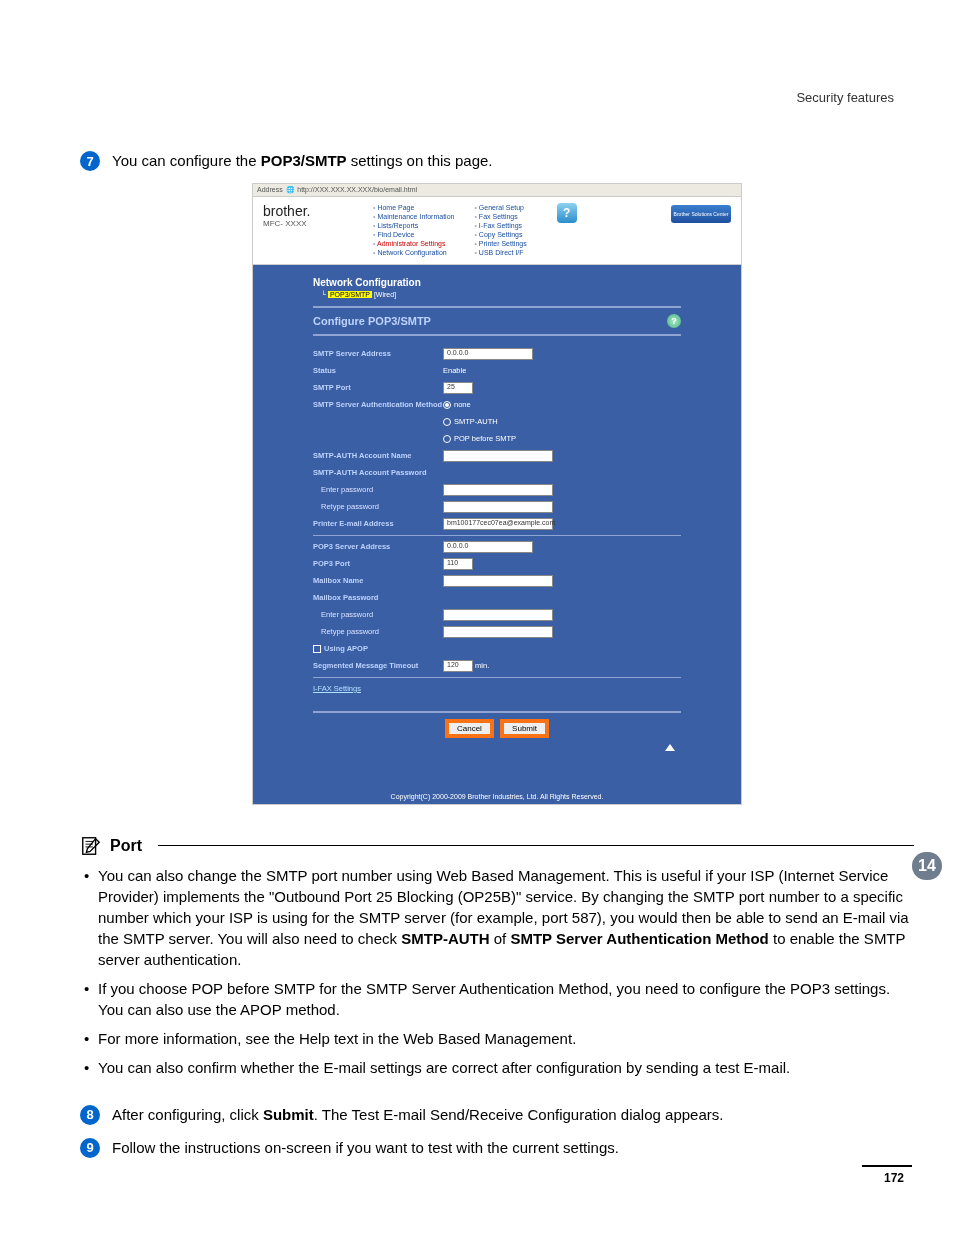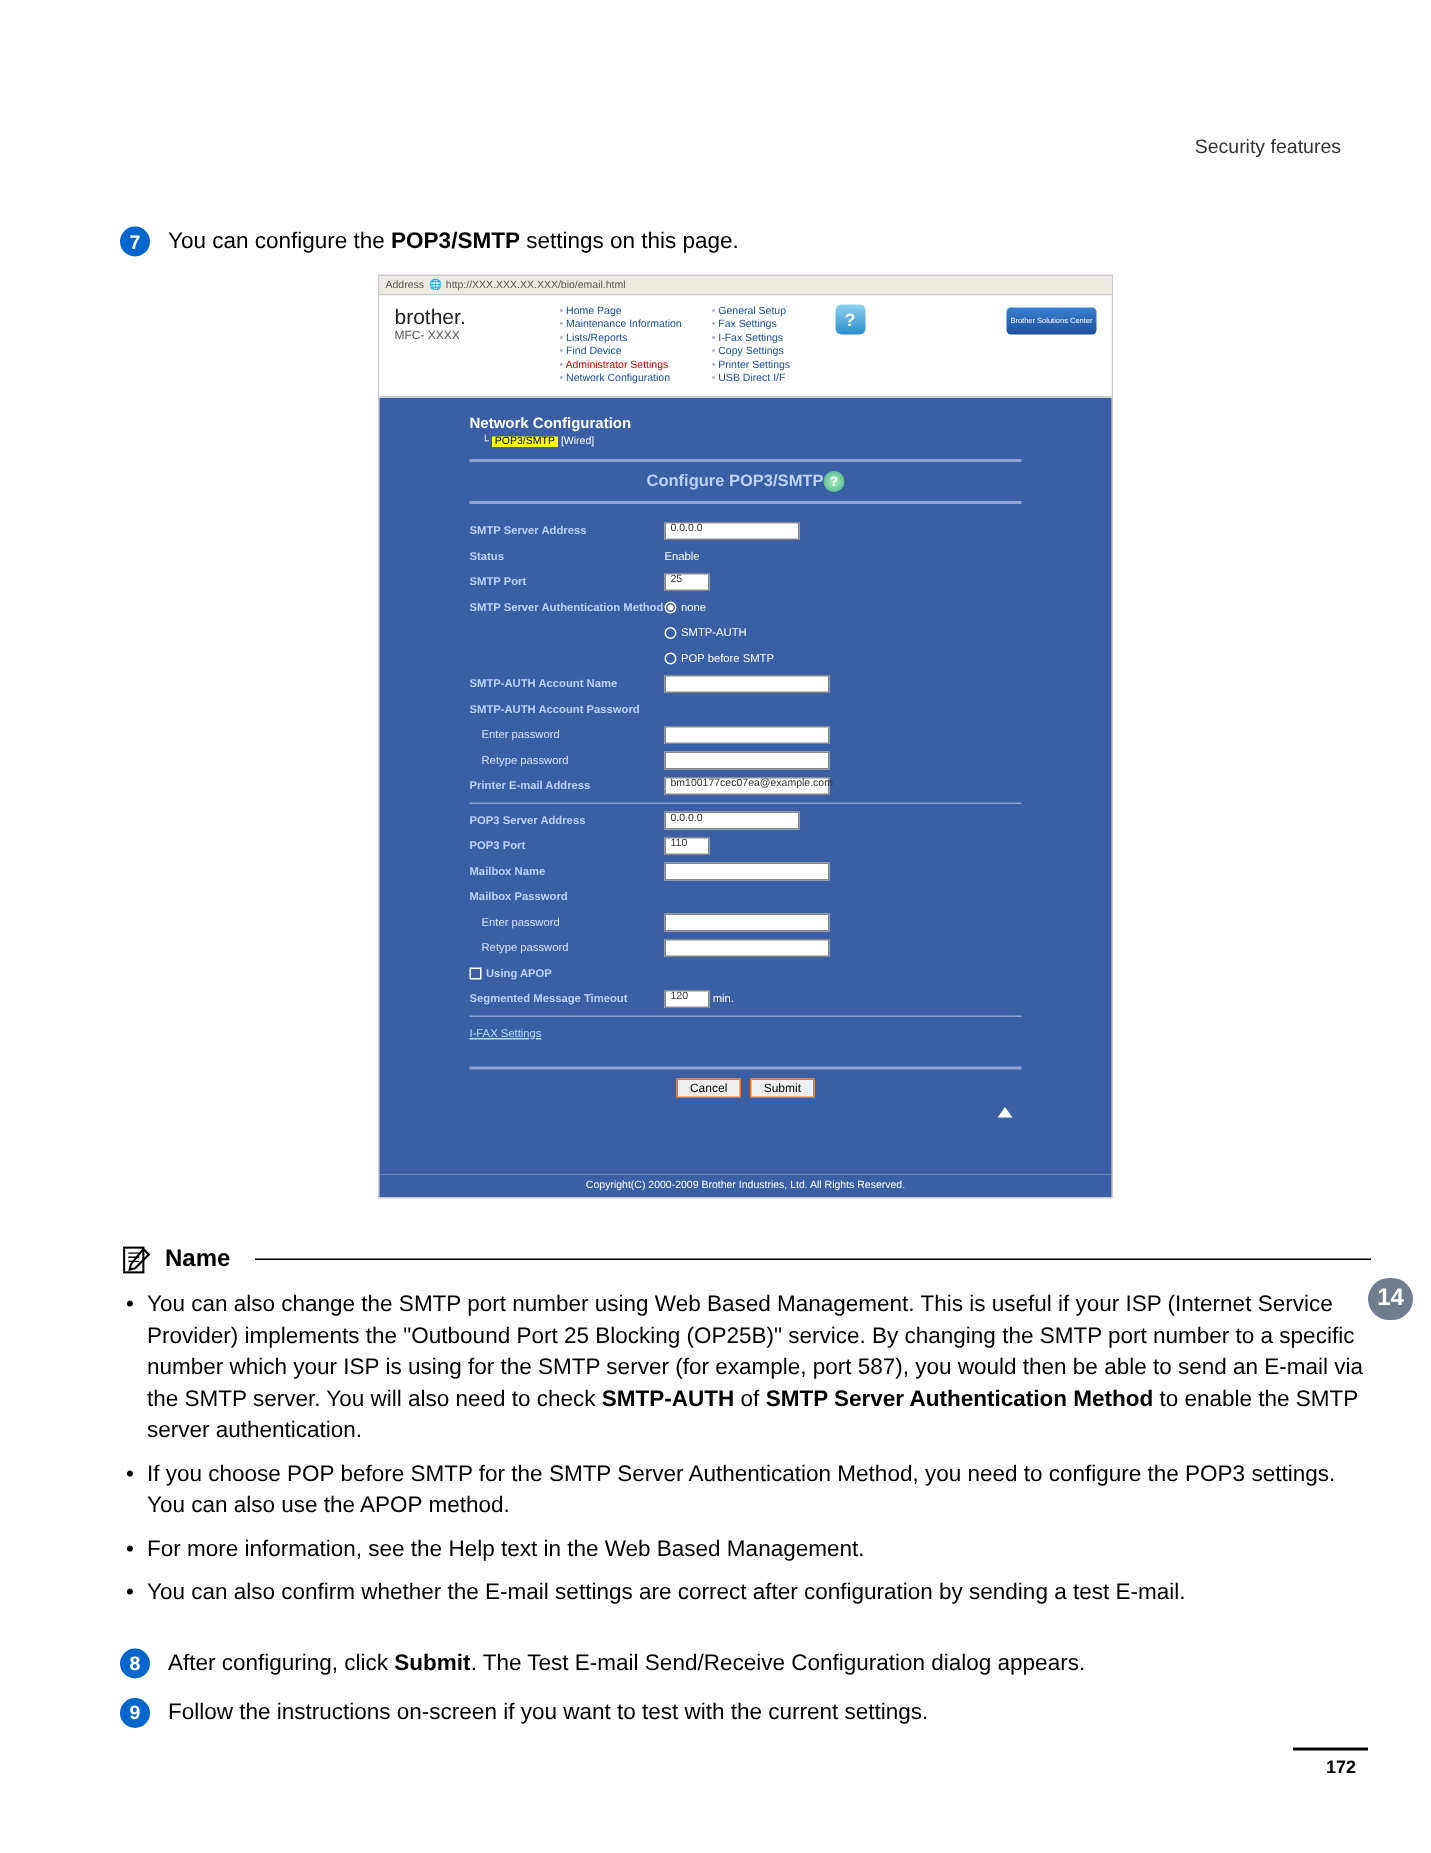--- a/index.html
+++ b/index.html
@@ -95,21 +95,21 @@
   }
   .nc-head { font-weight: bold; font-size: 10px; margin-bottom: 3px; }
   .crumb-line { font-size: 7px; margin-bottom: 8px; padding-left: 8px; }
   .crumb-hl { background: #ff0; color: #003; padding: 0 2px; }
   .panel-title {
     border-top: 2px solid #8fa4d0;
     border-bottom: 2px solid #8fa4d0;
     padding: 6px 0;
     font-size: 11px; font-weight: bold;
     color: #bcd2ff;
-    display: flex; justify-content: center; align-items: center;
+    display: flex; justify-content: space-between; align-items: center;
   }
   .help-sm {
     width: 14px; height: 14px; border-radius: 50%;
     background: radial-gradient(#aee9c9,#3fb27e);
     color:#fff;font-size:9px;font-weight:bold;
     display:flex;align-items:center;justify-content:center;
   }
   .form-area { padding: 8px 0; font-size: 7.5px; }
   .frow { display: flex; align-items: center; margin: 3px 0; min-height: 14px; }
   .flabel { width: 130px; color: #bcd2ff; font-weight: bold; }
@@ -122,21 +122,21 @@
   }
   .finput.wide { width: 110px; }
   .finput.med { width: 90px; }
   .finput.small { width: 30px; }
   .radio { width: 8px; height: 8px; border: 1px solid #fff; border-radius:50%; display:inline-block; vertical-align:middle; margin-right:3px; background:#3b5fa4; }
   .radio.sel::after{content:"";display:block;width:4px;height:4px;border-radius:50%;background:#fff;margin:1px;}
   .checkbox { width:8px;height:8px;border:1px solid #fff;display:inline-block;vertical-align:middle;margin-right:3px;background:#3b5fa4;}
   .link-row { color: #aee0ff; font-size:7.5px; margin: 6px 0 10px; }
   .link-row span { text-decoration: underline; }
   .btn-row { text-align:center; padding: 6px 0 4px; border-top:2px solid #8fa4d0;}
-  .wbtn { font-size:8px; padding: 1px 8px; background:#eee; border:1px solid #f97316; color:#000; margin:0 2px;text-align:center;}
+  .wbtn { font-size:8px; padding: 1px 8px; background:#eee; border:4px solid #f97316; color:#000; margin:0 2px;text-align:center;}
   .blue-foot { text-align:right; padding:2px 6px 6px; }
   .tri-up { display:inline-block; width:0;height:0;border-left:5px solid transparent;border-right:5px solid transparent;border-bottom:7px solid #fff;}
   .copyright { background:#3b5fa4; color:#fff; font-size:7px; text-align:center; padding:4px 0;}
   .divider-line{height:1px;background:#8fa4d0;margin:4px 0;}
 
   
   .note-head {
     display: flex; align-items: center; gap: 8px;
     margin: 18px 0 8px;
   }
@@ -321,21 +321,21 @@
   <div class="note-head">
     <span class="note-icon">
       <svg viewBox="0 0 24 24">
           <rect x="3" y="3" width="14" height="18" fill="none" stroke="#000" stroke-width="1.5"></rect>
           <line x1="6" y1="7" x2="14" y2="7" stroke="#000"></line>
           <line x1="6" y1="10" x2="14" y2="10" stroke="#000"></line>
           <line x1="6" y1="13" x2="14" y2="13" stroke="#000"></line>
           <path d="M17 4 L21 8 L11 18 L7 19 L8 15 Z" fill="none" stroke="#000" stroke-width="1.5"></path>
         </svg>
     </span>
-    <span class="note-title">Name</span>
+    <span class="note-title">Port</span>
     <span class="note-rule"></span>
   </div>
 
   <div class="note-list">
     <div class="note-item">
       <span>You can also change the SMTP port number using Web Based Management. This is useful if your ISP (Internet Service Provider) implements the "Outbound Port 25 Blocking (OP25B)" service. By changing the SMTP port number to a specific number which your ISP is using for the SMTP server (for example, port 587), you would then be able to send an E-mail via the SMTP server. You will also need to check </span><span class="bold">SMTP-AUTH</span><span> of </span><span class="bold">SMTP Server Authentication Method</span><span> to enable the SMTP server authentication.</span>
     </div>
     <div class="note-item">If you choose POP before SMTP for the SMTP Server Authentication Method, you need to configure the POP3 settings. You can also use the APOP method.</div>
     <div class="note-item">For more information, see the Help text in the Web Based Management.</div>
     <div class="note-item">You can also confirm whether the E-mail settings are correct after configuration by sending a test E-mail.</div>

